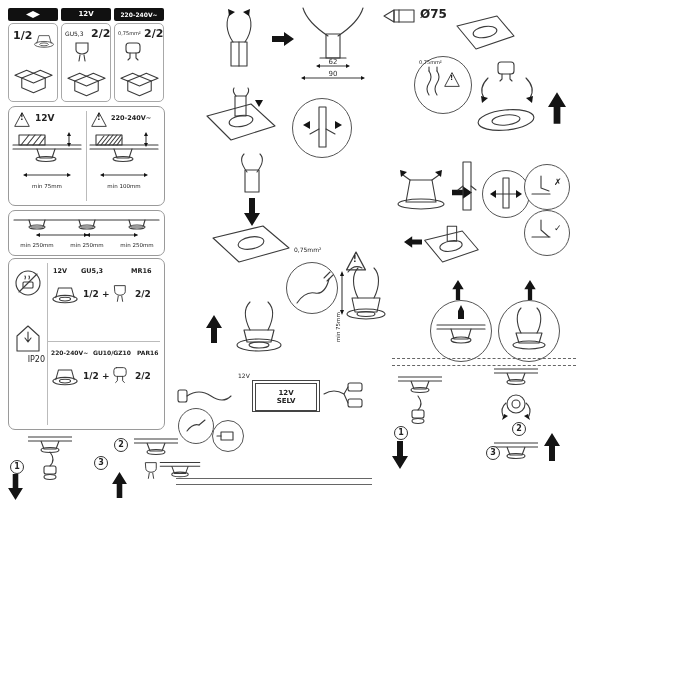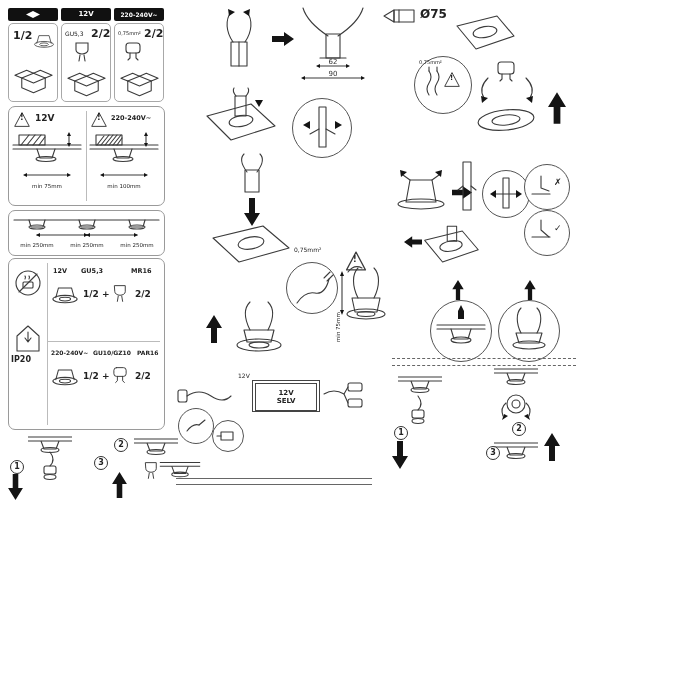--- a/index.html
+++ b/index.html
@@ -210,21 +210,21 @@
       <path d="M11 10 q1 -2 0 -3 M15 10 q1 -2 0 -3"></path>
       <line x1="5" y1="23" x2="23" y2="5"></line>
     </g>
   </svg>
   <svg class="abs" style="left:5px;top:64px" width="28" height="30" viewBox="0 0 28 30">
     <g class="ln">
       <path d="M3 13 L14 3 25 13 V28 H3 Z"></path>
       <path d="M14 9 v9 M11 15 l3 4 3 -4"></path>
     </g>
   </svg>
-  <span class="abs" style="left:2px;top:96px;width:34px;text-align:left;font-size:8px;font-weight:bold">IP20</span>
+  <span class="abs" style="left:2px;top:96px;width:34px;text-align:right;font-size:8px;font-weight:normal">IP20</span>
 
   <span class="lbl-s abs" style="left:44px;top:8px">12V</span>
   <span class="lbl-s abs" style="left:72px;top:8px">GU5,3</span>
   <span class="lbl-s abs" style="left:122px;top:8px">MR16</span>
   <svg class="abs" style="left:42px;top:24px" width="28" height="21" viewBox="0 0 30 22">
         <use href="#d-ring"></use>
       </svg>
   <span class="frac abs" style="left:74px;top:30px;font-size:9px">1/2</span>
   <span class="frac abs" style="left:93px;top:30px;font-size:9px">+</span>
   <svg class="abs" style="left:102px;top:24px" width="18" height="21" viewBox="0 0 20 24">

